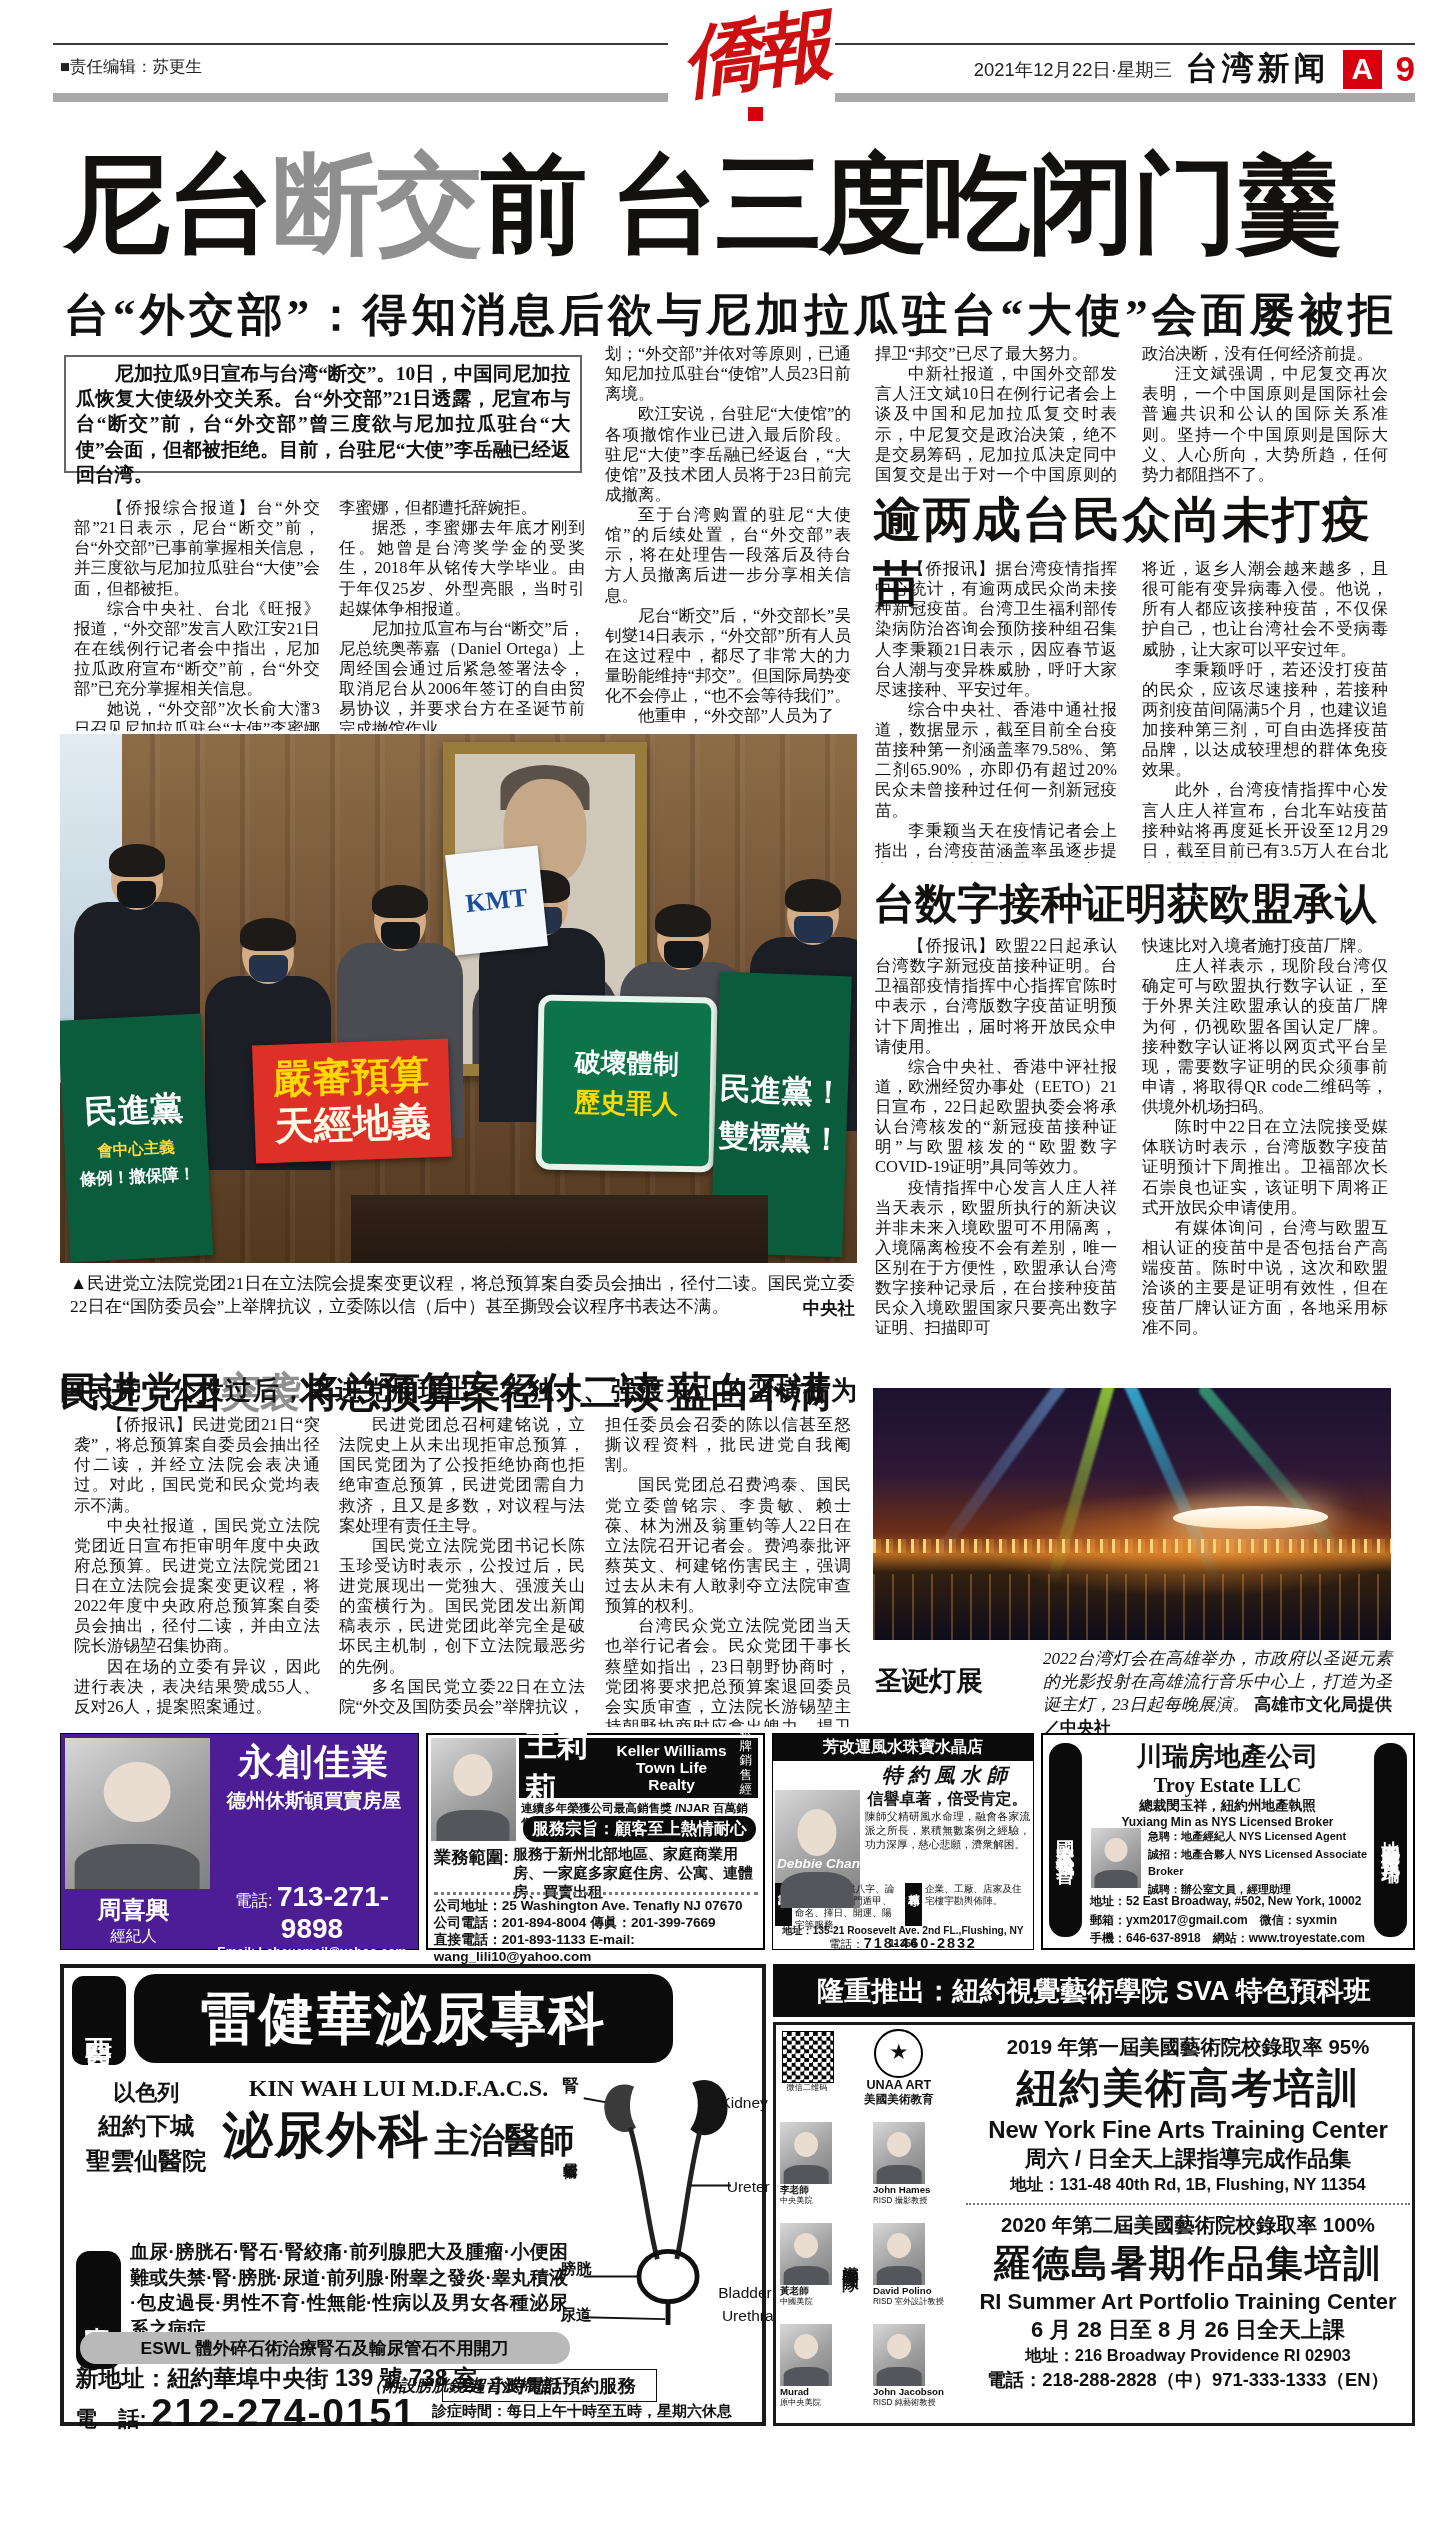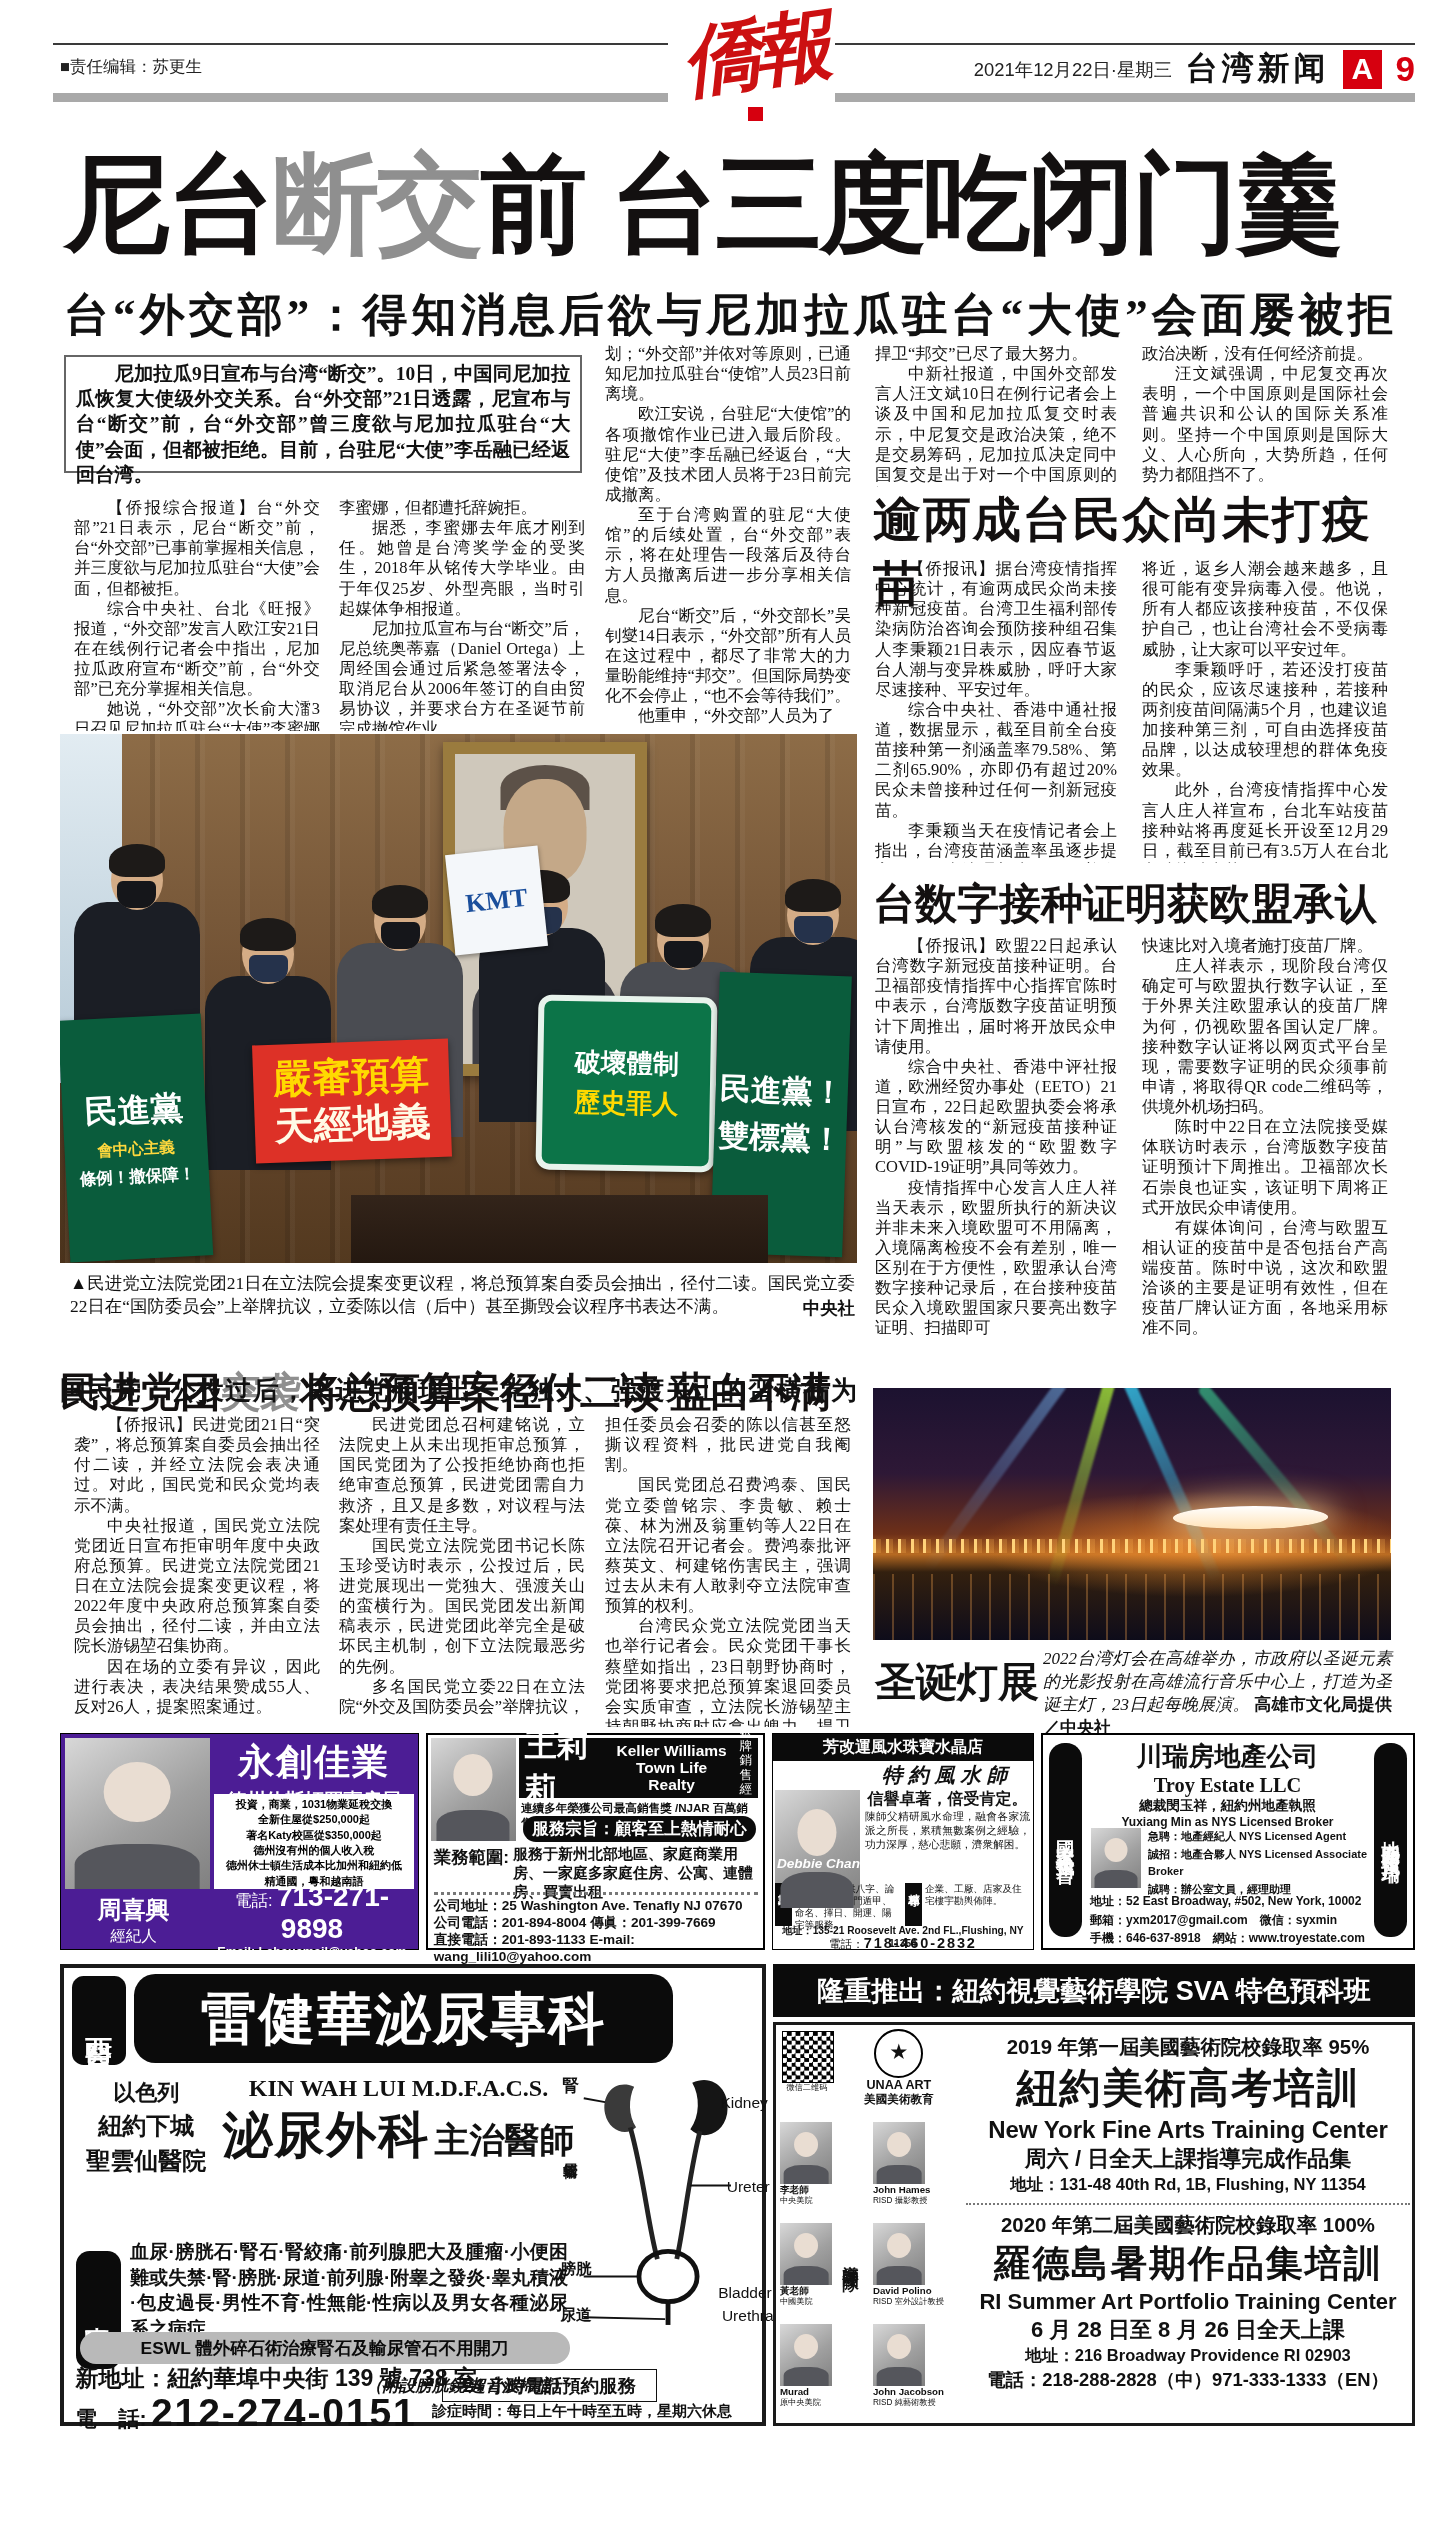--- a/index.html
+++ b/index.html
@@ -34,21 +34,21 @@
   .h4{font-weight:900;font-size:41px;letter-spacing:-1px;color:#131010;margin-top:44px;}
   .sub4{font-size:26px;font-weight:600;}
   
   .leadbox{border:2.9px solid #666;padding:3.9px 9.7px;font-size:19.4px;line-height:1.3;
            font-weight:bold;text-align:justify;text-indent:2em;box-sizing:border-box;}
   .bodytext p{margin:0;font-size:16.5px;line-height:1.22;text-align:justify;text-indent:2em;}
   .bodytext p.cont{text-indent:0;}
   .bodytext{overflow:hidden;}
   .cap{font-size:17.4px;line-height:1.3;text-align:justify;}
   .credit{font-weight:bold;font-family:"Liberation Sans",sans-serif;}
-  .xmaslabel{font-size:41px;font-weight:900;font-family:Liberation Mono, monospace;}
+  .xmaslabel{font-size:27px;font-weight:900;font-family:Liberation Mono, monospace;margin-top:8px;}
   .cap2{font-size:17px;line-height:1.35;font-style:italic;text-align:justify;}
   
   .photo1{background:linear-gradient(180deg,#8d6c47 0%,#7b5b3b 30%,#68492e 62%,#53391f 100%);overflow:hidden;}
   .wood{position:absolute;inset:0;background:repeating-linear-gradient(90deg,rgba(0,0,0,.10) 0 4.8px,rgba(255,255,255,.04) 4.8px 9.7px,transparent 9.7px 45px);}
   .screen{background:linear-gradient(#e2ecf2,#b5c9d6);}
   .frame{border:12.6px solid #9a7b3e;background:#cfc8bb;box-shadow:0 3.9px 9.7px rgba(0,0,0,.4);}
   .sface{position:absolute;left:50%;top:25px;transform:translateX(-50%);width:83px;height:105px;
          background:#c4a popular88;background:#c4a888;border-radius:46% 46% 42% 42%;}
   .shair{position:absolute;left:50%;top:11.6px;transform:translateX(-50%);width:89px;height:45px;
          background:#5c5148;border-radius:50% 50% 0 0;}
@@ -290,28 +290,20 @@
     <span>2022台湾灯会在高雄举办，市政府以圣诞元素的光影投射在高雄流行音乐中心上，打造为圣诞主灯，23日起每晚展演。</span>
     <span class="credit" style="font-style:normal;">高雄市文化局提供／中央社</span>
   </div>
 
   <div class="abs ad" style="left:60px;top:1733px;width:359px;height:217px;background:#4c1d95;border:1.9px solid #000;box-sizing:border-box;">
     <div class="abs ph" style="left:3.9px;top:3.9px;width:145px;height:151px;"></div>
     <div class="abs c w" style="left:153px;top:3.9px;width:200px;">
       <div class="b" style="font-size:36px;letter-spacing:1.9px;">永創佳業</div>
       <div class="b" style="font-size:19.4px;">德州休斯頓買賣房屋</div>
     </div>
-    <div class="abs c" style="left:153px;top:60px;width:200px;height:95px;background:#fff;color:#000;font-size:11px;font-weight:bold;line-height:1.4;padding-top:2.9px;box-sizing:border-box;">
-      <div>投資，商業，1031物業延稅交換</div>
-      <div>全新住屋從$250,000起</div>
-      <div>著名Katy校區從$350,000起</div>
-      <div>德州沒有州的個人收入稅</div>
-      <div>德州休士頓生活成本比加州和紐約低</div>
-      <div>精通國，粵和越南語</div>
-    </div>
     <div class="abs w" style="left:0;top:159px;width:100%;height:54px;display:flex;align-items:center;">
       <div class="c" style="width:145px;">
         <div class="b" style="font-size:24px;">周喜興</div>
         <div style="font-size:15.5px;">經紀人</div>
       </div>
       <div style="flex:1;text-align:center;">
         <div><span style="font-size:16.5px;">電話:</span>
              <span class="b" style="font-size:28px;">713-271-9898</span></div>
         <div class="b" style="font-size:12.6px;">Email: Lchauemail@yahoo.com</div>
       </div>

